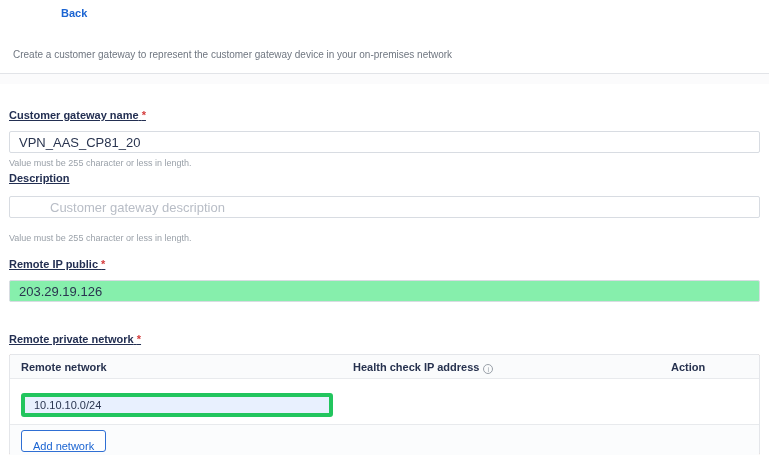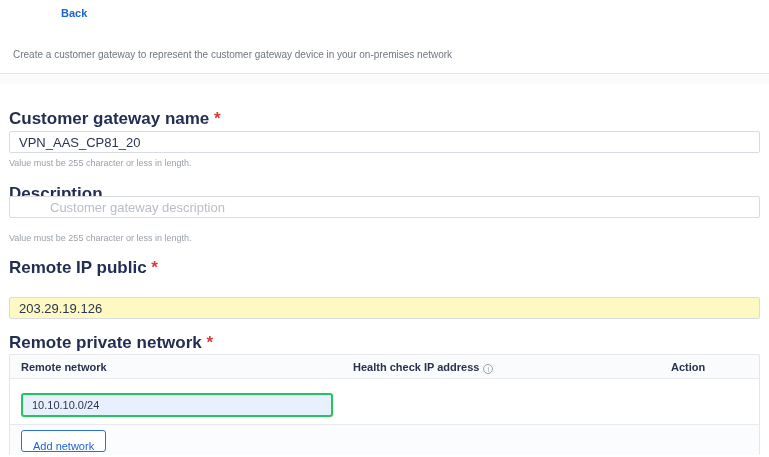--- a/index.html
+++ b/index.html
@@ -36,36 +36,36 @@
     width: 769px; height: 1px; background: #e2e4e8;
   }
   .header-band {
     position: absolute; left: 0; top: 74px;
     width: 769px; height: 10px; background: #fbfbfc;
   }
 
   
   .field-label {
     position: absolute; left: 9px;
-    font-size: 17px; font-weight: 700; color: #232f52;
+    font-size: 11px; font-weight: 700; color: #232f52; text-decoration: underline;
   }
   .req { color: #d43b3b; font-weight: 700; }
   .helper-text {
     position: absolute; left: 9px;
     font-size: 9px; color: #9aa1a9;
   }
   .text-input {
     position: absolute; left: 9px; width: 751px; height: 22px;
     border: 1px solid #d8dce2; border-radius: 2px;
     background: #ffffff; font-family: inherit;
     font-size: 13px; color: #2a3550;
     padding: 0 9px; outline: none;
   }
   .text-input::placeholder { color: #b8bdc6; }
-  .filled-blue { background: #fef9c3; margin-top: 17px; }
+  .filled-blue { background: #86efac; }
 
   
   .rpn-table {
     position: absolute; left: 9px; top: 354px;
     width: 751px; height: 101px;
     border: 1px solid #e4e6ea; border-radius: 2px;
     background: #c2410c;
   }
   .rpn-header {
     position: relative; height: 24px;
@@ -81,21 +81,21 @@
   .info-icon {
     display: inline-block; vertical-align: -1px; margin-left: 4px;
     width: 10px; height: 10px; line-height: 10px;
     border: 1px solid #9aa1a9; border-radius: 50%;
     color: #9aa1a9; font-size: 7px; font-weight: 400;
     text-align: center; font-style: normal;
   }
   .rpn-body { position: relative; height: 45px; background: #ffffff; }
   .cell-input {
     position: absolute; top: 14px; height: 24px;
-    border: 2px solid #22c55e; border-radius: 3px;
+    border: 4px solid #22c55e; border-radius: 3px;
     background: #e8f0fe; font-family: inherit;
     font-size: 11px; color: #2a3550;
     padding: 0 9px; outline: none;
   }
   .cell-input.remote-net { left: 11px; width: 312px; }
   .cell-input.health-ip {
     left: 343px; width: 305px;
     border: 1px solid #c6d2e6;
     border-bottom: 2px solid #2b6bd4;
     border-radius: 3px 3px 0 0;
@@ -122,21 +122,21 @@
   <div class="header-band"></div>
   <div class="header-divider"></div>
 
   <div class="field-label" style="top:109px;">
     <span>Customer gateway name</span>
     <span class="req">*</span>
   </div>
   <input class="text-input" style="top: 131px;" type="text" value="VPN_AAS_CP81_20">
   <div class="helper-text" style="top:158px;">Value must be 255 character or less in length.</div>
 
-  <div class="field-label" style="top:184px;">
+  <div class="field-label" style="top:172px;">
     <span>Description</span>
   </div>
   <input class="text-input" style="top: 196px; padding-left: 40px;" type="text" placeholder="Customer gateway description">
   <div class="helper-text" style="top:233px;">Value must be 255 character or less in length.</div>
 
   <div class="field-label" style="top:258px;">
     <span>Remote IP public</span>
     <span class="req">*</span>
   </div>
   <input class="text-input filled-blue" style="top: 280px;" type="text" value="203.29.19.126">

